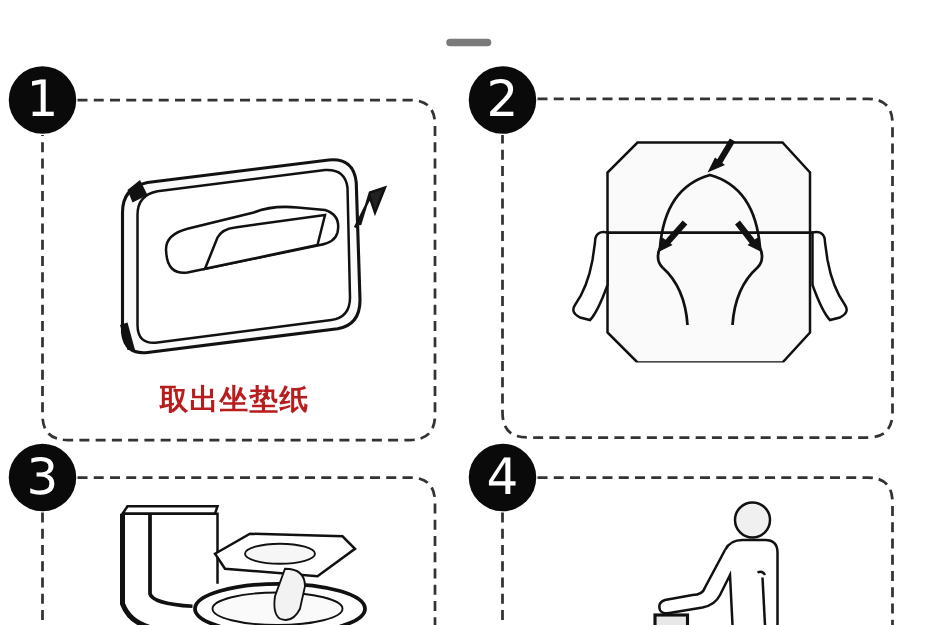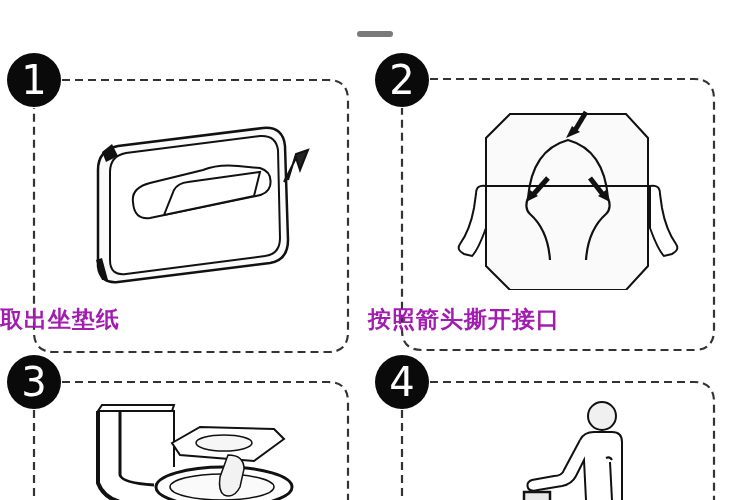--- a/index.html
+++ b/index.html
@@ -40,24 +40,24 @@
     font-family: "DejaVu Sans", sans-serif;
     font-size: 40px;
     line-height: 54px;
     text-align: center;
     font-weight: normal;
   }
   .caption {
     position: absolute;
     left: 0;
     right: 0;
-    text-align: left;
+    text-align: center;
     font-size: 23px;
     font-weight: bold;
-    color: #a21caf;
+    color: #b91c1c;
     letter-spacing: 1px;
   }
   .illustration {
     position: absolute;
   }
 </style>
 </head>
 <body>
 
 <div class="handle-bar"></div>
@@ -105,21 +105,20 @@
     <path d="M118 28 L124 16 L132 22 Z" fill="#111"></path>
     <path d="M100 68 L84 86" stroke="#111" stroke-width="5"></path>
     <path d="M78 92 L82 80 L90 86 Z" fill="#111"></path>
     <path d="M142 68 L156 86" stroke="#111" stroke-width="5"></path>
     <path d="M162 92 L150 86 L158 80 Z" fill="#111"></path>
 
     <path d="M38 76 Q28 74 28 84 L26 98 Q22 120 12 134 Q8 140 16 144 L24 146 Q30 140 38 118 Z" fill="#fff" stroke="#111" stroke-width="2"></path>
     <path d="M202 76 Q212 74 212 84 L214 98 Q218 120 228 134 Q232 140 224 144 L216 146 Q210 140 202 118 Z" fill="#fff" stroke="#111" stroke-width="2"></path>
   </svg>
 
-  <div class="caption" style="top:304px;left:0;width:382px;">按照箭头撕开接口</div>
 </div>
 
 <div class="step-panel" style="left:0;top:355px;width:375px;height:145px;">
   <svg class="panel-frame" width="375" height="145" viewBox="0 0 375 145">
     <path d="M62 27 L328 27 Q348 27 348 47 L348 160 M34 55 L34 160" fill="none" stroke="#333" stroke-width="2.2" stroke-dasharray="8,5"></path>
   </svg>
   <div class="badge" style="left:7px;top:0px;">3</div>
 
   <svg class="illustration" style="left:94px;top:48px;" width="200" height="100" viewBox="0 0 200 100">
 

